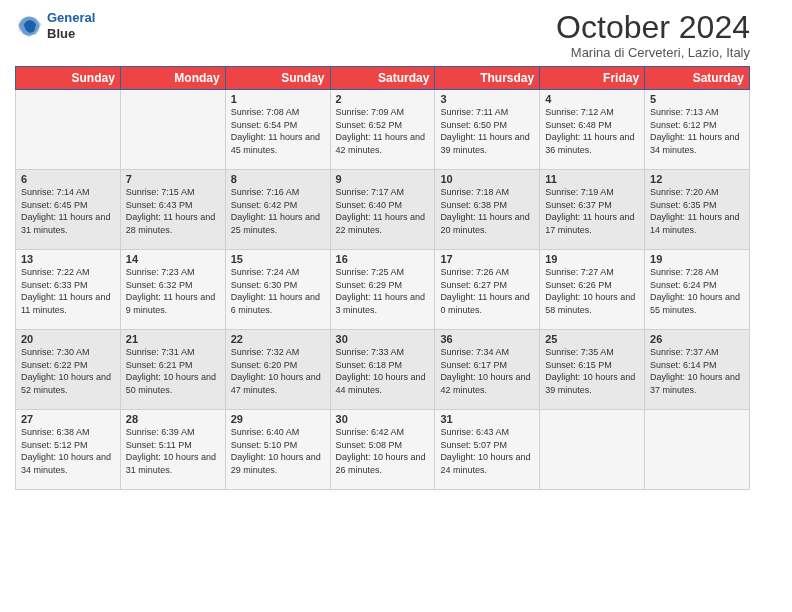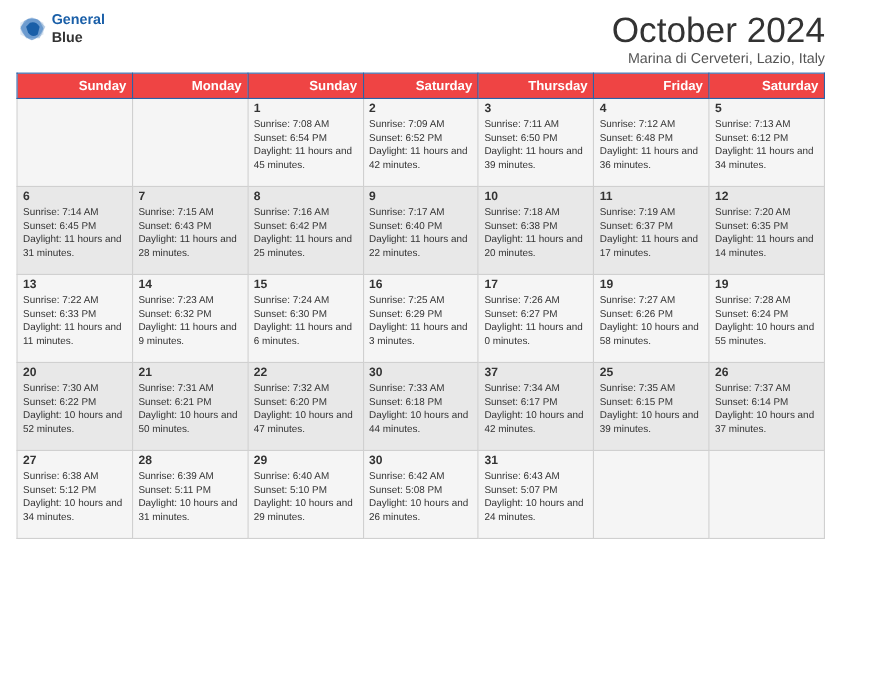--- a/index.html
+++ b/index.html
@@ -271,21 +271,21 @@
 Sunset: 6:20 PM
 Daylight: 10 hours and 47 minutes.</div>
           </td>
           <td>
             <span class="day-num">30</span>
             <div class="day-info">Sunrise: 7:33 AM
 Sunset: 6:18 PM
 Daylight: 10 hours and 44 minutes.</div>
           </td>
           <td>
-            <span class="day-num">37</span>
+            <span class="day-num">36</span>
             <div class="day-info">Sunrise: 7:34 AM
 Sunset: 6:17 PM
 Daylight: 10 hours and 42 minutes.</div>
           </td>
           <td>
             <span class="day-num">25</span>
             <div class="day-info">Sunrise: 7:35 AM
 Sunset: 6:15 PM
 Daylight: 10 hours and 39 minutes.</div>
           </td>

